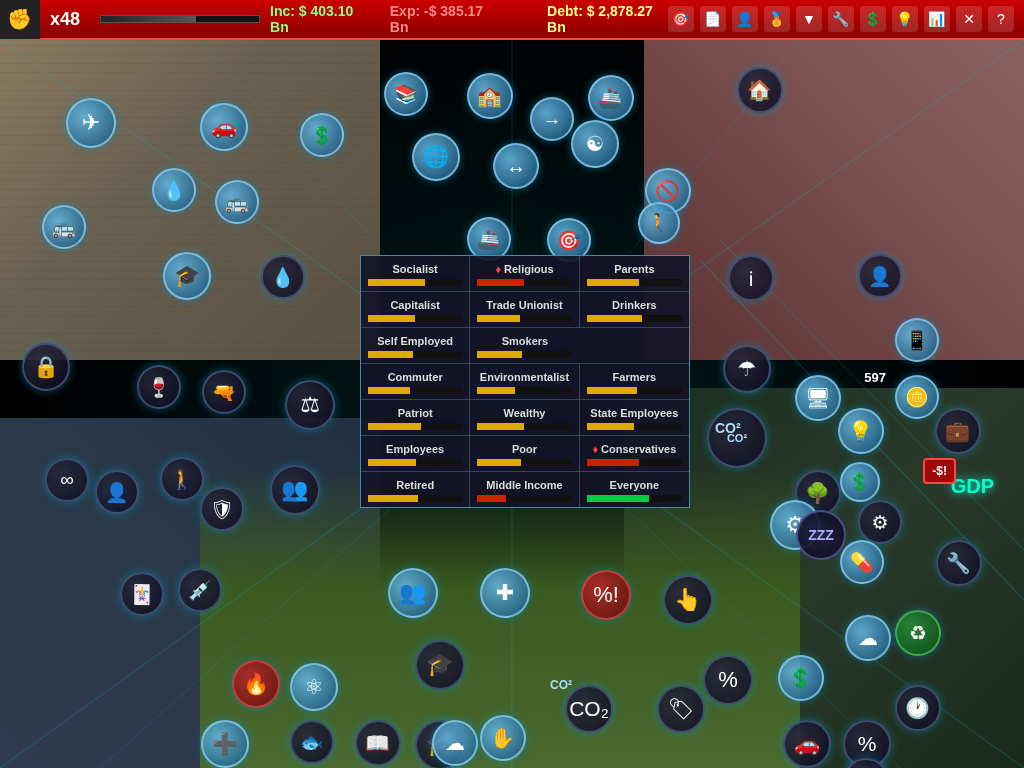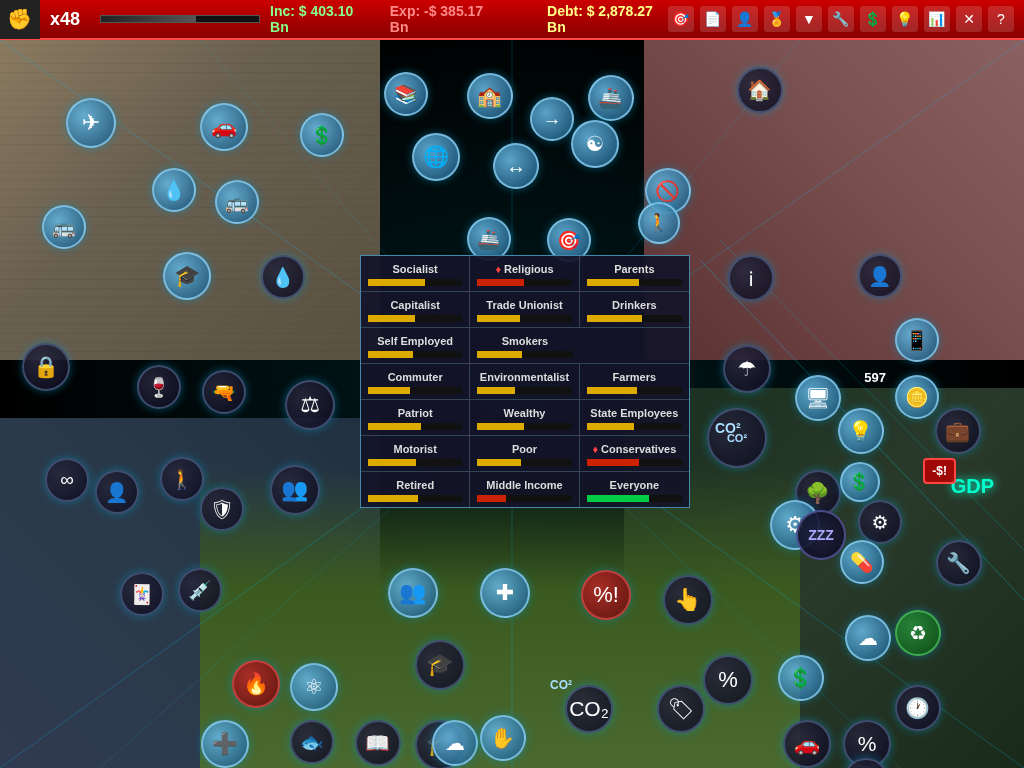--- a/index.html
+++ b/index.html
@@ -396,21 +396,21 @@
           <div class="voter-bar bar-yellow" style="width: 56%;"></div>
         </div></div>
       <div class="voter-cell"><span class="voter-name">Wealthy</span><div class="voter-bar-container">
           <div class="voter-bar bar-yellow" style="width: 49%;"></div>
         </div></div>
       <div class="voter-cell"><span class="voter-name">State Employees</span><div class="voter-bar-container">
           <div class="voter-bar bar-yellow" style="width: 50%;"></div>
         </div></div>
     </div>
     <div class="voter-row">
-      <div class="voter-cell"><span class="voter-name">Motorist</span><div class="voter-bar-container">
+      <div class="voter-cell"><span class="voter-name">Employees</span><div class="voter-bar-container">
           <div class="voter-bar bar-yellow" style="width: 51%;"></div>
         </div></div>
       <div class="voter-cell"><span class="voter-name">Poor</span><div class="voter-bar-container">
           <div class="voter-bar bar-yellow" style="width: 46%;"></div>
         </div></div>
       <div class="voter-cell"><span class="voter-name red-dot">Conservatives</span><div class="voter-bar-container">
           <div class="voter-bar bar-red" style="width: 55%;"></div>
         </div></div>
     </div>
     <div class="voter-row">

